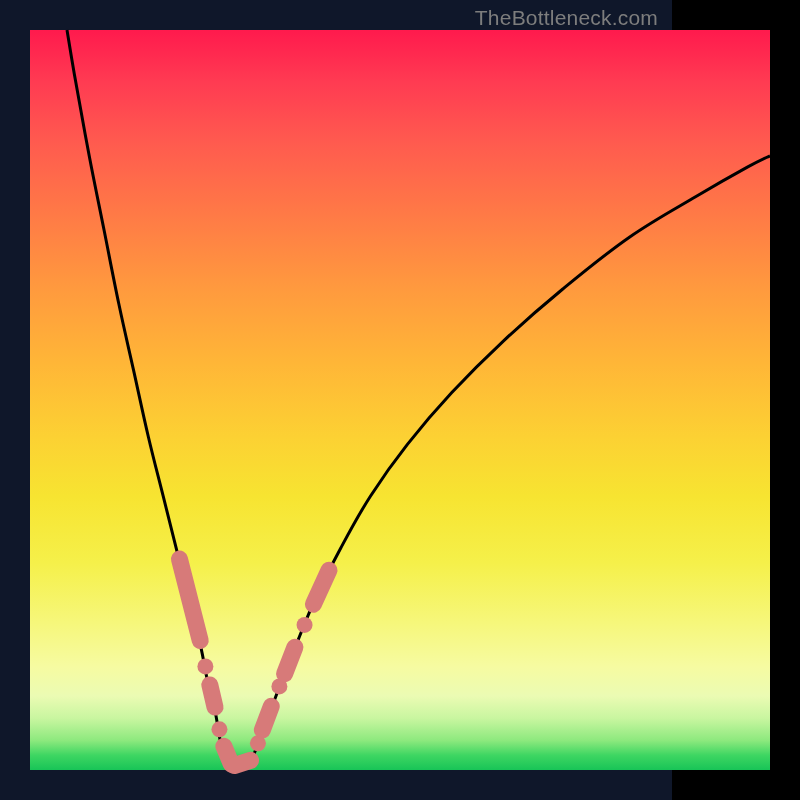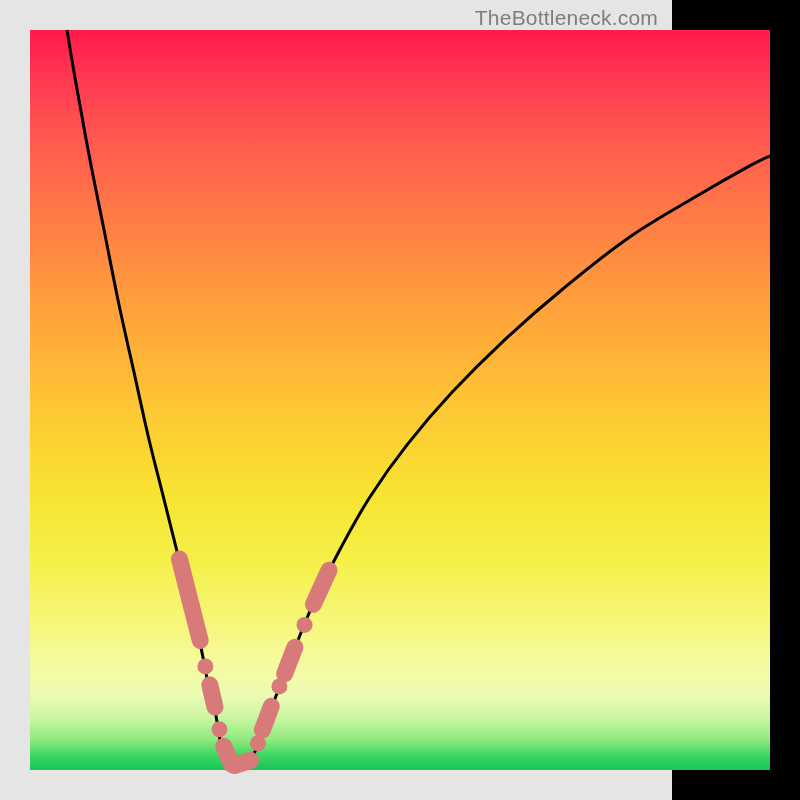--- a/index.html
+++ b/index.html
@@ -10,21 +10,21 @@
     overflow: hidden;
     background: #000;
     font-family: Arial, Helvetica, sans-serif;
   }
   .frame {
     position: absolute;
     left: 0;
     top: 0;
     width: 672px;
     height: 800px;
-    background: #e5e5e5;
+    background: #0f172a;
   }
   .plot {
     position: absolute;
     left: 30px;
     top: 30px;
     width: 740px;
     height: 740px;
     
     background: linear-gradient(
       to bottom,

